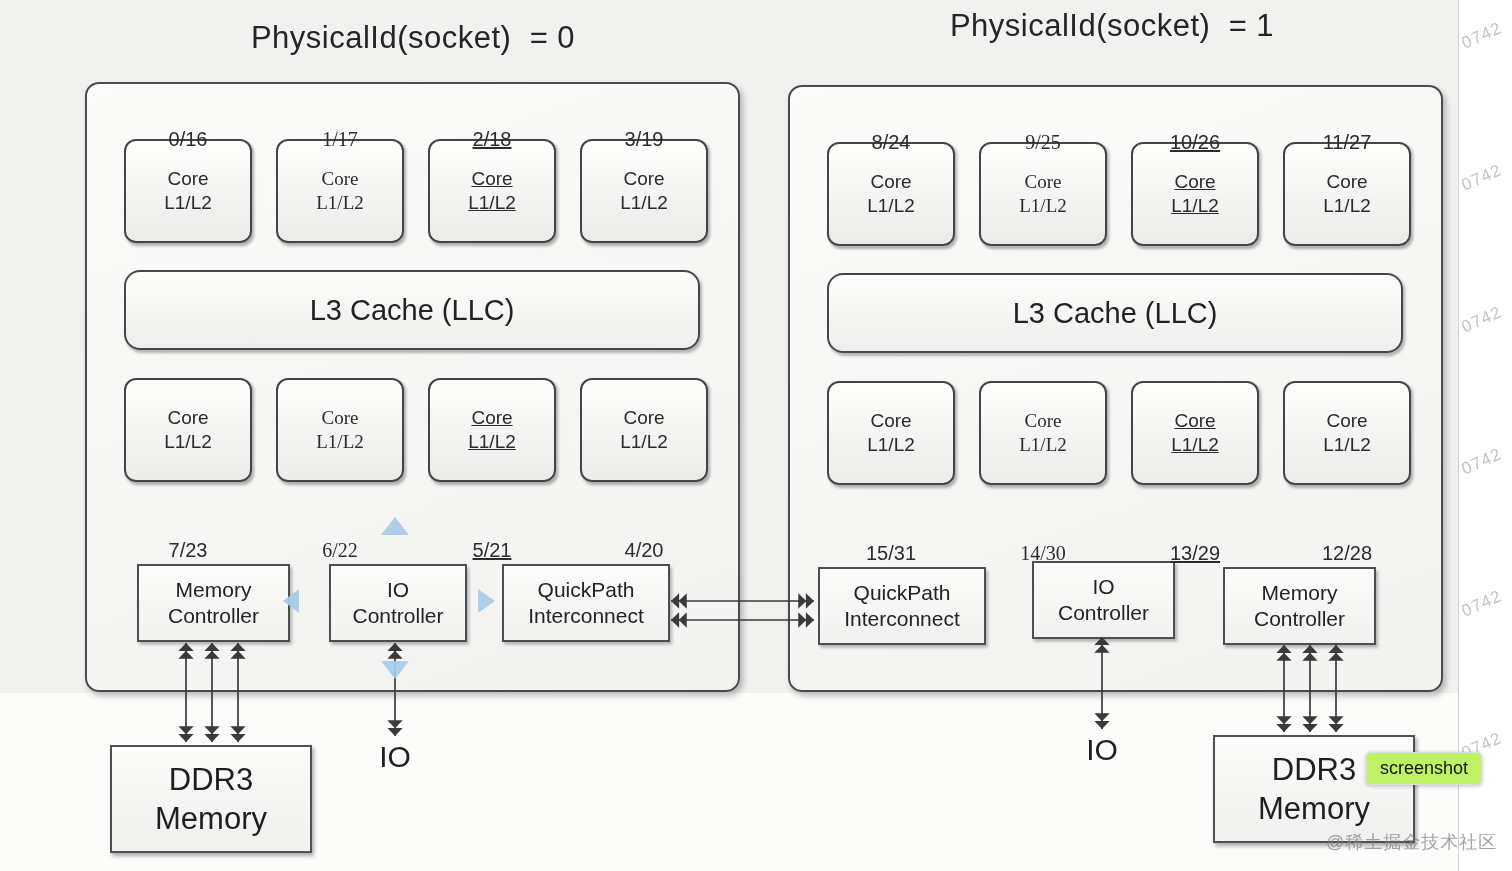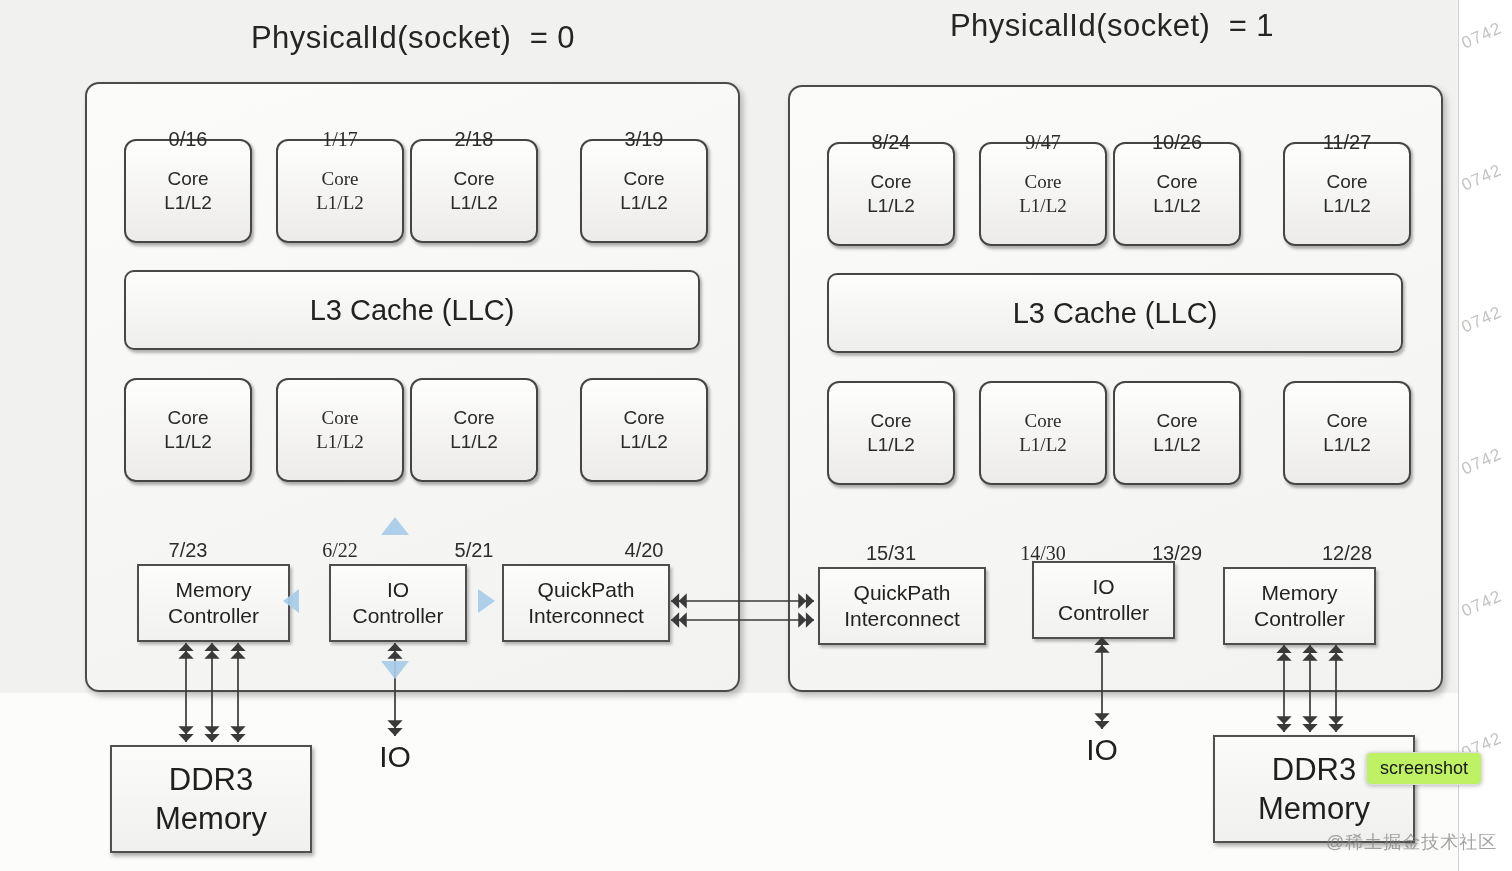--- a/index.html
+++ b/index.html
@@ -25,35 +25,35 @@
   .core-box {
     position:absolute; width:128px; height:104px;
     border:2px solid #454545; border-radius:12px;
     background:linear-gradient(180deg,#fefefd 0%,#ecebe9 100%);
     box-shadow:2px 2.5px 3px rgba(0,0,0,.30);
     display:flex; flex-direction:column; align-items:center; justify-content:center;
     font-size:19px; line-height:24px; color:#2b2b2b; text-align:center;
   }
   .l3-box {
     position:absolute; left:37px; top:186px; width:576px; height:80px;
-    border:2px solid #474747; border-radius:10px;
+    border:2px solid #474747; border-radius:16px;
     background:linear-gradient(180deg,#fdfdfc 0%,#eeeeec 100%);
     box-shadow:2px 2.5px 3px rgba(0,0,0,.28);
     display:flex; align-items:center; justify-content:center;
     font-size:29px; color:#222222;
   }
   .ctrl-box {
     position:absolute; top:480px; height:78px;
     border:2px solid #4e4e4e;
     background:linear-gradient(180deg,#fcfcfb 0%,#f1f1ef 100%);
     box-shadow:2px 2.5px 3px rgba(0,0,0,.28);
     display:flex; flex-direction:column; align-items:center; justify-content:center;
     font-size:21px; line-height:26px; color:#232323; text-align:center;
   }
-  .col1 { left:37px; } .col2 { left:189px;font-family:Liberation Serif, serif; } .col3 { left:323px; } .col4 { left:493px; }
+  .col1 { left:37px; } .col2 { left:189px;font-family:Liberation Serif, serif; } .col3 { left:341px;text-decoration:underline; } .col4 { left:493px; }
   .row1 { top:55px; } .row2 { top:294px; }
   .idrow1 { top:16px;margin-top:28px; } .idrow2 { top:410px;margin-top:45px; }
 
   .ddr-box {
     position:absolute; width:202px; height:108px; z-index:2;
     border:2px solid #505050;
     background:linear-gradient(180deg,#fbfbfa 0%,#f0f0ee 100%);
     box-shadow:2px 3px 4px rgba(0,0,0,.32);
     display:flex; flex-direction:column; align-items:center; justify-content:center;
     font-size:31px; line-height:39px; color:#1f1f1f;
@@ -137,21 +137,21 @@
     <span>Controller</span>
   </div>
   <div class="ctrl-box" style="left:415px; width:168px;">
     <span>QuickPath</span>
     <span>Interconnect</span>
   </div>
 </div>
 
 <div class="socket" style="left:788px; top:85px; height:607px;">
   <div class="id-label idrow1 col1">8/24</div>
-  <div class="id-label idrow1 col2">9/47</div>
+  <div class="id-label idrow1 col2">9/25</div>
   <div class="id-label idrow1 col3">10/26</div>
   <div class="id-label idrow1 col4">11/27</div>
 
   <div class="core-box row1 col1">
     <span>Core</span>
     <span>L1/L2</span>
   </div>
   <div class="core-box row1 col2">
     <span>Core</span>
     <span>L1/L2</span>

